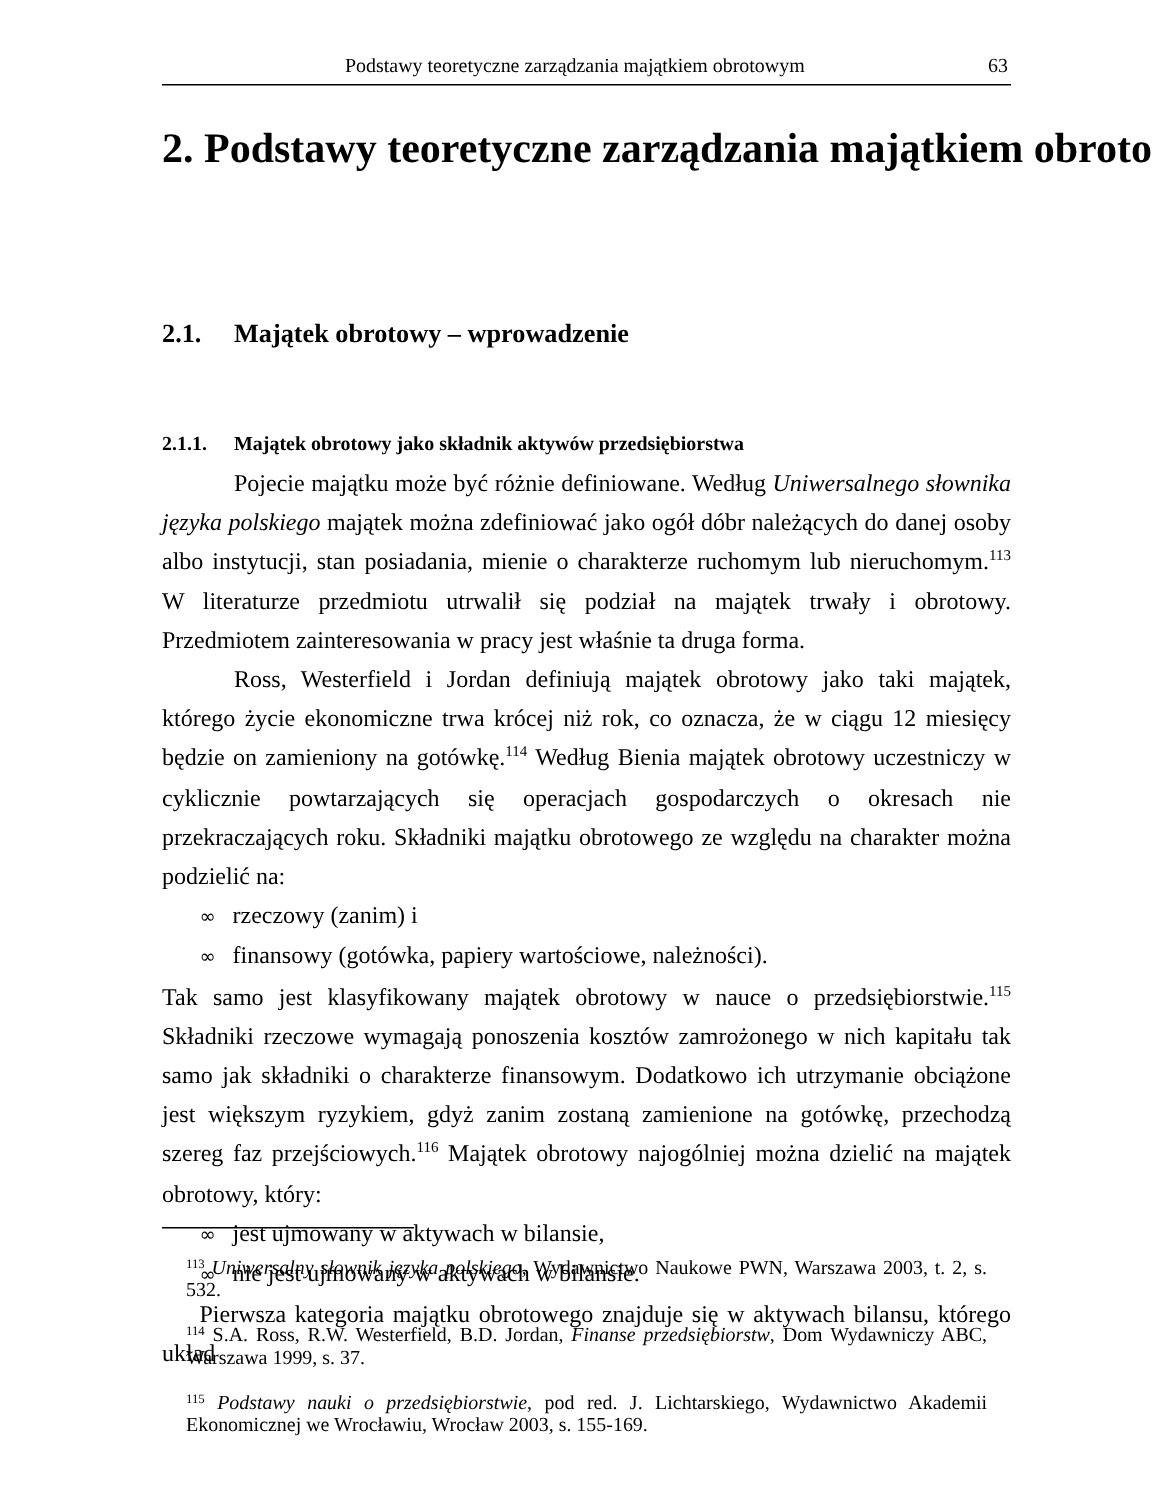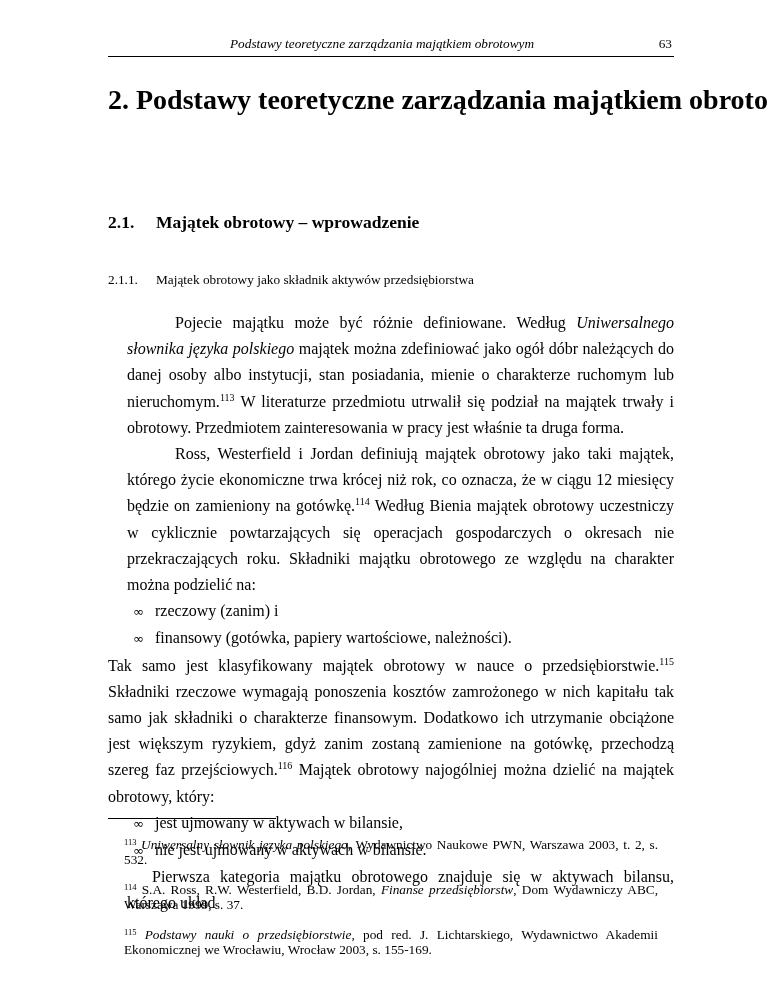--- a/index.html
+++ b/index.html
@@ -1,29 +1,29 @@
 <!DOCTYPE html>
 <html><head>
 <meta charset="utf-8">
 <style>
   html, body { margin: 0; padding: 0; background: #ffffff; }
   body { width: 768px; height: 994px; position: relative; overflow: hidden;
          font-family: "Liberation Serif", serif; color: #000; }
   .header { position: absolute; left: 108px; top: 36px; width: 566px; height: 20px;
             border-bottom: 1px solid #000; }
-  .header-title { position: absolute; left: 122px; top: 0; font-style: italic; font-size: 13.3px; }
+  .header-title { position: absolute; left: 122px; top: 0; font-size: 13.3px; }
   .header-page { position: absolute; right: 2px; top: 0; font-size: 13.3px; margin-left: 11px; }
   .chapter { position: absolute; left: 108px; top: 84px; font-weight: bold; font-size: 28px; white-space: nowrap; }
   .h2 { position: absolute; left: 108px; top: 212px; font-weight: bold; font-size: 17.5px; white-space: nowrap; }
   .h2 .num { display: inline-block; width: 48px; }
-  .h3 { position: absolute; left: 108px; top: 272px; font-weight: normal; font-size: 13.3px; white-space: nowrap; }
+  .h3 { position: absolute; left: 108px; top: 288px; font-weight: bold; font-size: 13.3px; white-space: nowrap; }
   .h3 .num { display: inline-block; width: 48px; }
   .body { position: absolute; left: 108px; top: 310px; width: 566px; font-size: 16px; line-height: 26.2px; }
   .body p { margin: 0; text-align: justify; }
-  .body p.indent { text-indent: 48px; margin-left: 19px; }
+  .body p.indent { text-indent: 48px; }
   .body ul { list-style: none; margin: 0; padding: 0 0 0 25px; }
   .body li { margin: 0; }
   .body li .bullet { display: inline-block; width: 22px; font-family: "DejaVu Sans", sans-serif; font-size: 13px; }
   sup { font-size: 10px; line-height: 0; vertical-align: 6px; }
   .fn-rule { position: absolute; left: 108px; top: 818px; width: 168px; height: 0; border-top: 1px solid #000; }
   .footnotes { position: absolute; left: 108px; top: 822px; width: 566px; font-size: 13.3px; line-height: 14.6px; }
   .footnotes p { margin: 16px; text-align: justify; }
   .footnotes sup { font-size: 8.5px; vertical-align: 4px; }
 </style>
 </head>

